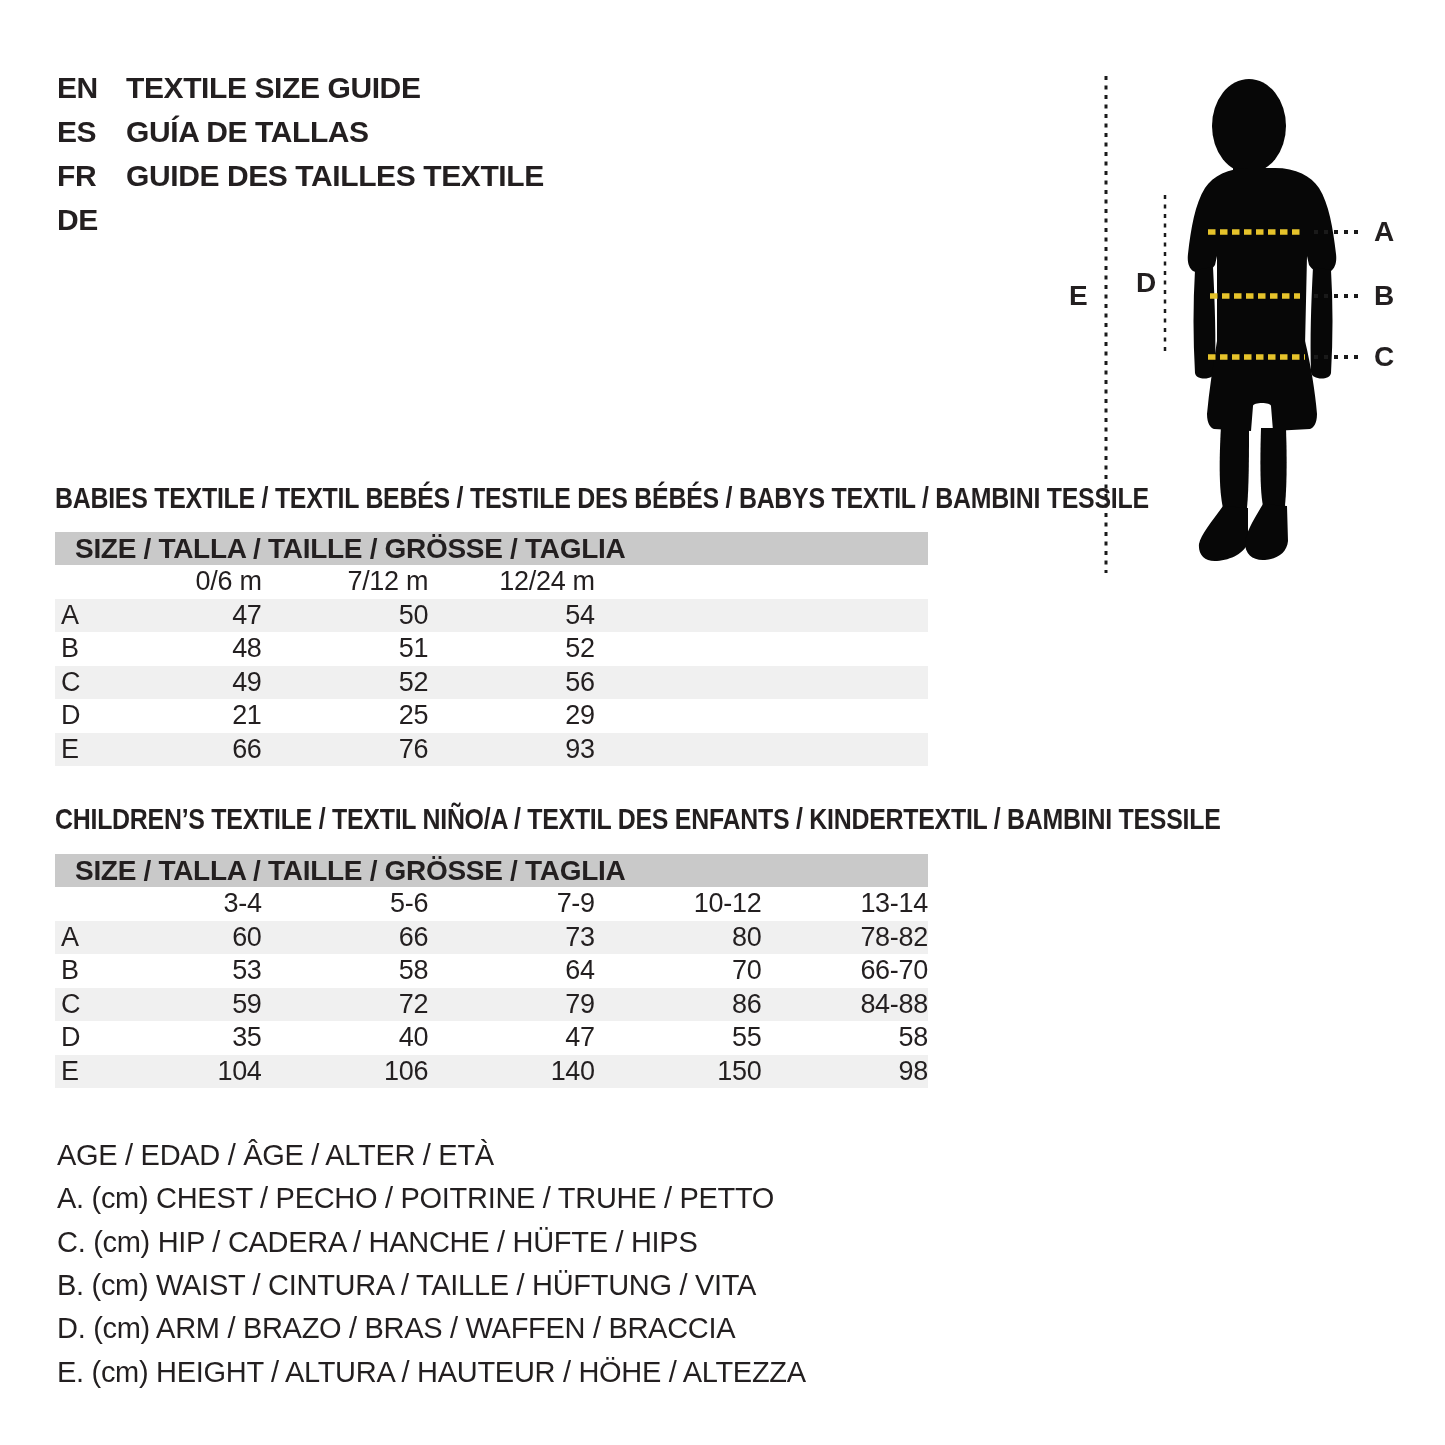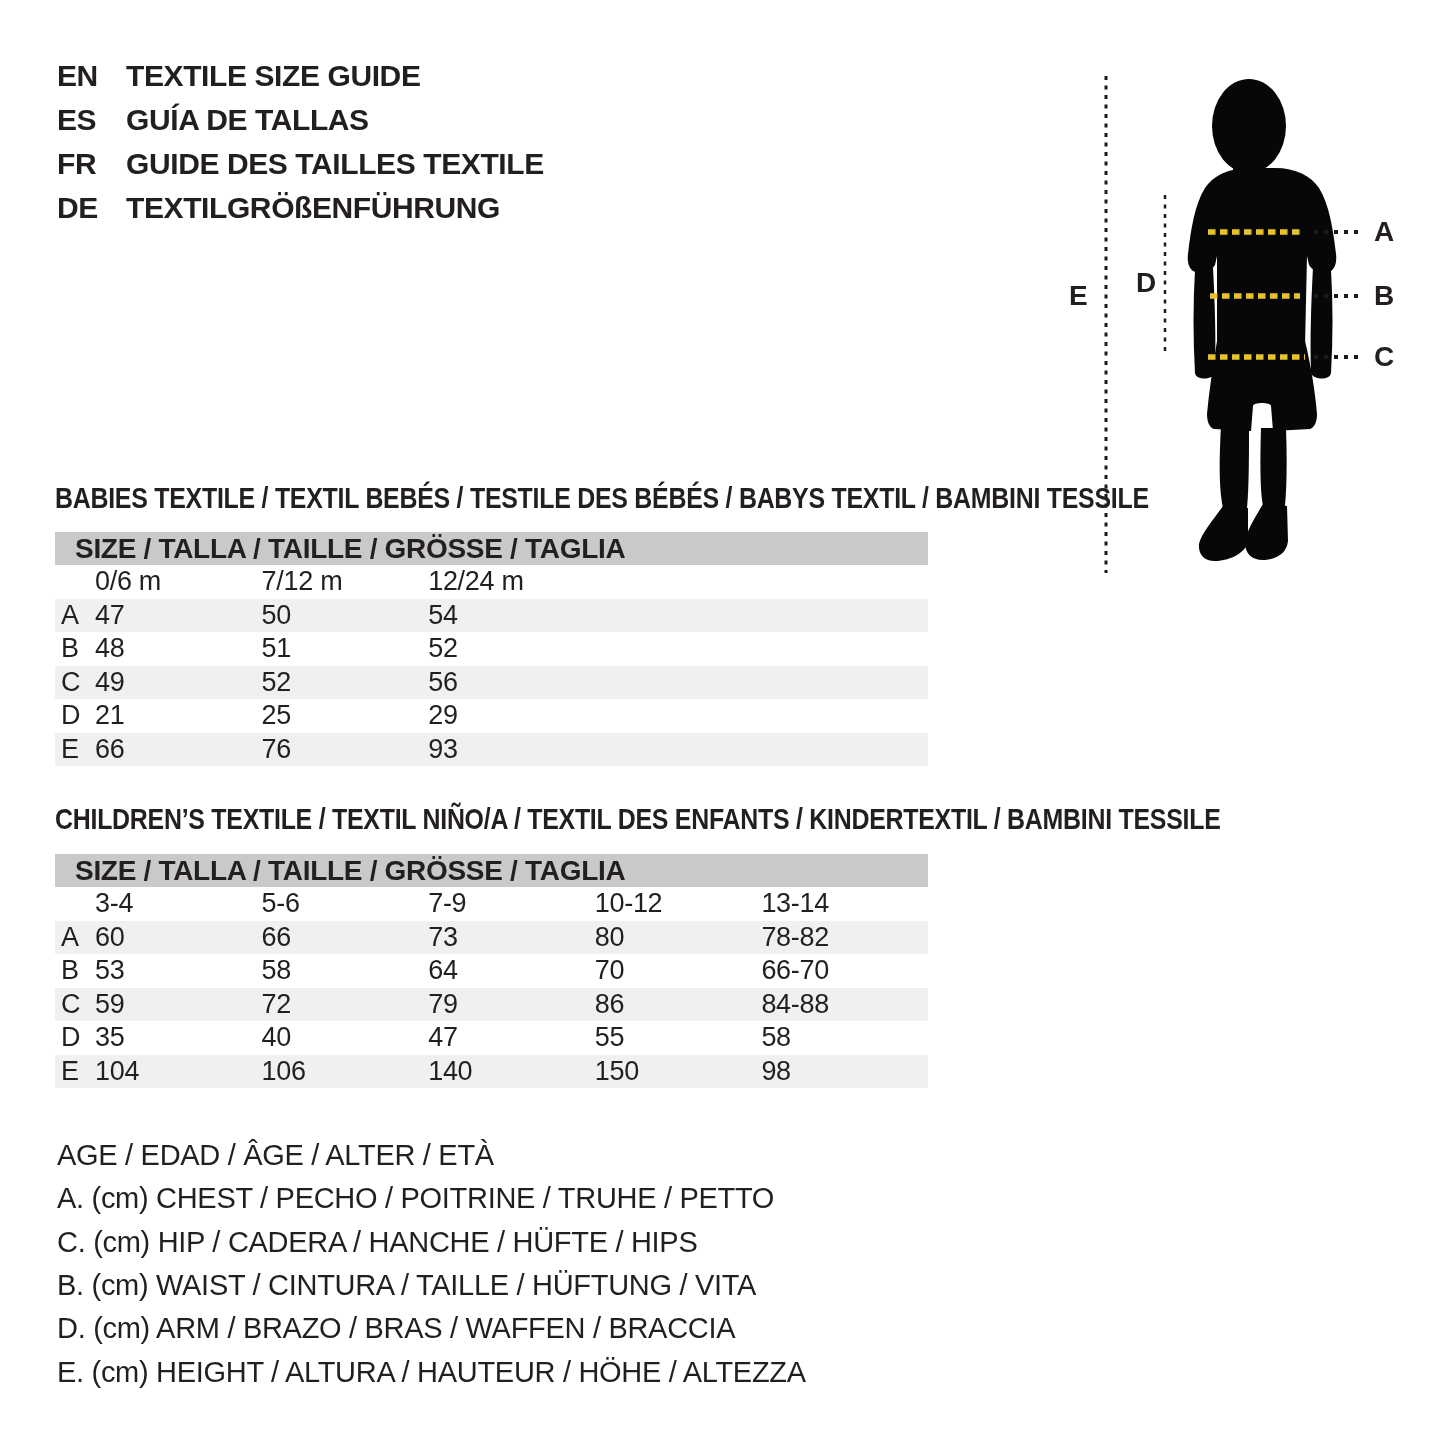--- a/index.html
+++ b/index.html
@@ -1,39 +1,39 @@
 <!DOCTYPE html>
 <html><head>
 <meta charset="utf-8">
 <style>
   html,body { margin:0; padding:0; background:#fff; }
   .canvas {
     position:relative; width:1445px; height:1445px; background:#ffffff;
     font-family:"Liberation Sans", sans-serif; color:#231f20; overflow:hidden;
   }
   
-  .lang-block { position:absolute; left:57px; top:54px; }
+  .lang-block { position:absolute; left:57px; top:66px; }
   .lang-row { display:flex; height:44px; align-items:center; font-size:30px; font-weight:bold; letter-spacing:-0.4px; }
   .lang-code { width:69px; }
   .lang-title { white-space:nowrap; }
   
   .section-heading {
     position:absolute; left:55px; font-size:30px; font-weight:bold; white-space:nowrap;
     letter-spacing:-0.3px; transform:scaleX(.83); transform-origin:0 50%; line-height:35px;
   }
   
   .size-table { position:absolute; left:55px; width:873px; }
   .size-bar {
     height:33px; background:#c9c9c9; display:flex; align-items:center;
     padding-left:20px; box-sizing:border-box; font-size:28px; font-weight:bold; letter-spacing:-0.3px;
   }
   .trow { display:flex; height:33.5px; align-items:center; font-size:27px; letter-spacing:-0.3px; }
   .trow.stripe { background:#f0f0f0; }
   .tlabel { width:40px; padding-left:6px; box-sizing:border-box; }
-  .tcell { width:166.6px; text-align:left; }
+  .tcell { width:166.6px; text-align:right; }
   
   .legend-block { position:absolute; left:57px; top:1134px; }
   .legend-line { height:43.3px; display:flex; align-items:center; font-size:29px; letter-spacing:-0.3px; white-space:nowrap; }
   
   .figure-svg { position:absolute; left:1060px; top:70px; }
   .measure-label { position:absolute; font-size:28px; font-weight:bold; }
 </style>
 </head>
 <body>
 
@@ -47,21 +47,20 @@
     <div class="lang-row">
       <span class="lang-code">ES</span>
       <span class="lang-title">GUÍA DE TALLAS</span>
     </div>
     <div class="lang-row">
       <span class="lang-code">FR</span>
       <span class="lang-title">GUIDE DES TAILLES TEXTILE</span>
     </div>
     <div class="lang-row">
       <span class="lang-code">DE</span>
-      <span class="lang-title">TEXTILGRÖßENFÜHRUNG</span>
     </div>
   </div>
 
   <svg class="figure-svg" width="340" height="510" viewBox="0 0 340 510">
 
     <line x1="46" y1="6" x2="46" y2="503" stroke="#1a1a1a" stroke-width="3" stroke-dasharray="4 5.5"></line>
 
     <line x1="105" y1="125" x2="105" y2="282" stroke="#1a1a1a" stroke-width="2.5" stroke-dasharray="4 5.5"></line>
 
     <g transform="translate(123,6)" fill="#070707">

